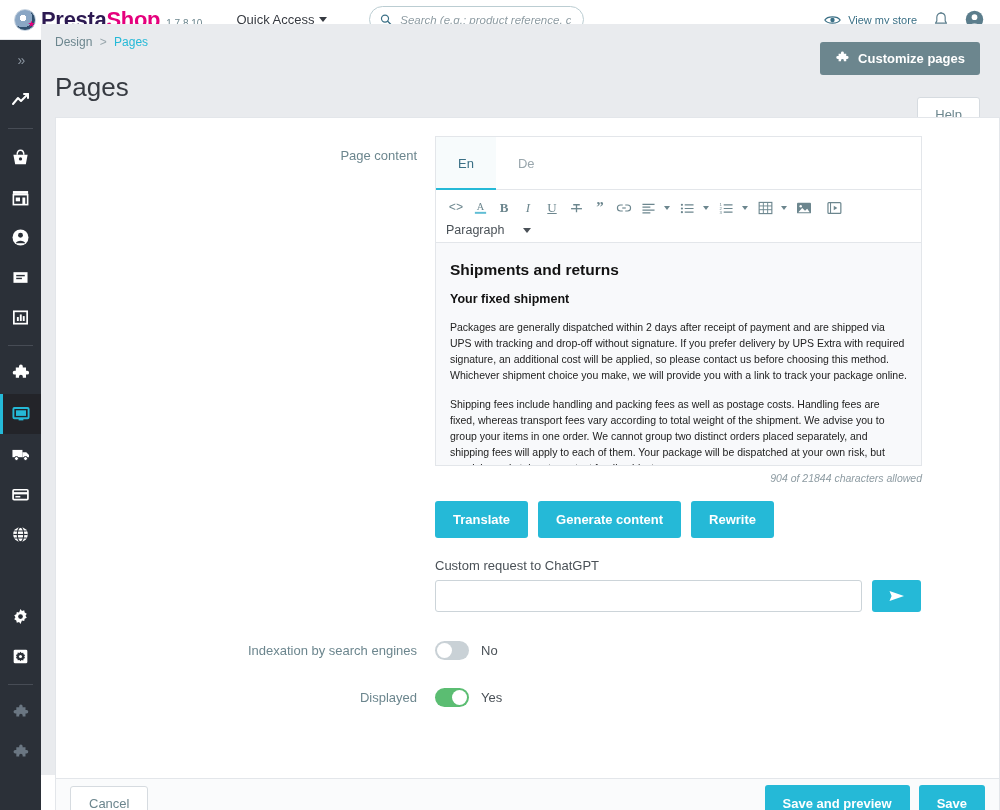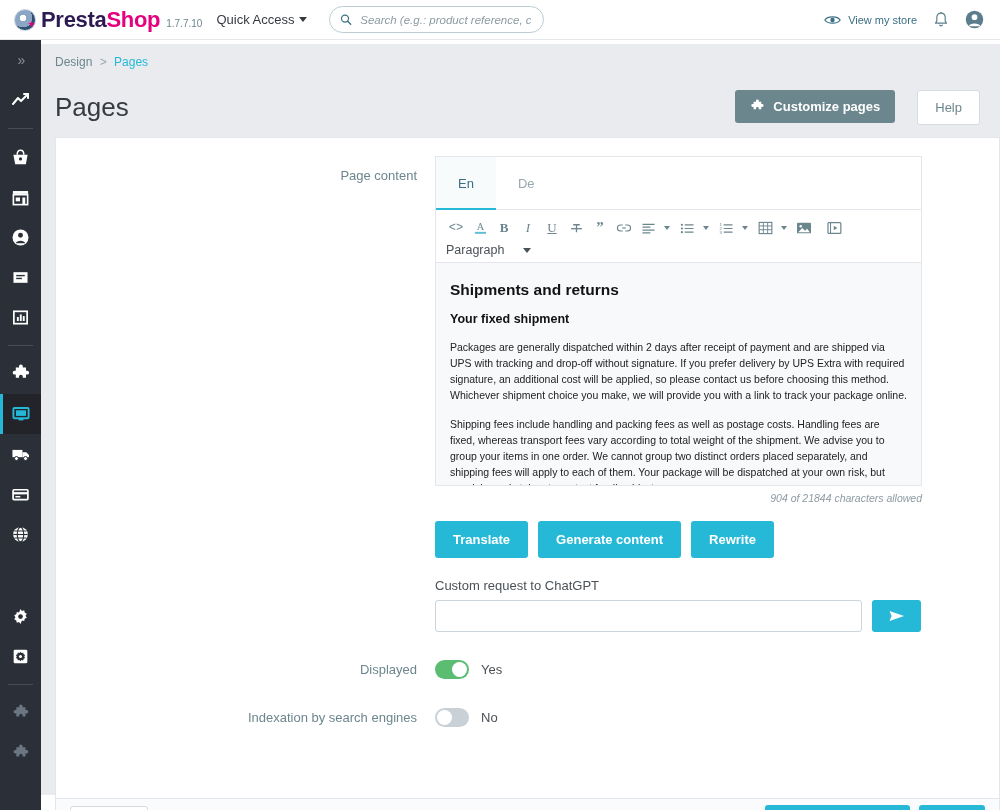--- a/index.html
+++ b/index.html
@@ -9,21 +9,21 @@
     overflow: hidden;
     background: #fff;
     font-family: "Liberation Sans", sans-serif;
     -webkit-font-smoothing: antialiased;
   }
 
   
   .header {
     position: absolute; top: 0; left: 0; width: 1000px; height: 40px;
     background: #fff; border-bottom: 1px solid #e5e7ea;
-    display: flex; align-items: center;
+    display: flex; align-items: center; gap: 20px;
   }
   .brand { display: flex; align-items: baseline; padding-left: 14px; }
   .brand-logo {
     width: 22px; height: 22px; border-radius: 50%;
     background: radial-gradient(circle at 40% 40%, #fff 0 18%, #8aa6c4 19% 55%, #2f4f6e 56% 100%);
     position: relative; align-self: center; margin-right: 5px;
     border: 1px solid #c5d2e0;
   }
   .brand-logo:after {
     content: ""; position: absolute; right: 0px; bottom: 2px;
@@ -76,35 +76,35 @@
   .sb-item.active { background: #232429; }
   .sb-item.active:before {
     content: ""; position: absolute; left: 0; top: 0; bottom: 0;
     width: 3px; background: #25b9d7;
   }
   .sb-sep { height: 1px; background: #474c55; margin: 8px 8px; }
   .sb-expand { color: #8b95a0; font-size: 14px; letter-spacing: -2px; }
 
   
   .content {
-    position: absolute; top: 44px; left: 41px;
+    position: absolute; top: 24px; left: 41px;
     width: 959px; height: 751px; background: #e9ebee;
   }
   .breadcrumb {
     padding: 11px 0 0 14px; font-size: 12px; color: #6c868e;
   }
   .breadcrumb .sep { margin: 0 4px; color: #9aa7ad; }
   .breadcrumb .crumb-active { color: #25b9d7; cursor: pointer; }
   .breadcrumb .crumb { cursor: pointer; }
   .page-head {
     padding: 6px 20px 0 14px; display: flex; align-items: center;
     height: 70px;
   }
   .page-title { font-size: 26px; color: #363a41; font-weight: normal; margin: 0; }
-  .head-actions { margin-left: auto; display: flex; align-items: flex-start; gap: 22px; }
+  .head-actions { margin-left: auto; display: flex; align-items: flex-end; gap: 22px; flex-direction: column; }
   .btn-customize {
     background: #6c868e; color: #fff; border: 0; border-radius: 3px;
     font-size: 13px; font-weight: bold; padding: 9px 15px; cursor: pointer;
     display: flex; align-items: center; gap: 8px;
     font-family: "Liberation Sans", sans-serif;
   }
   .btn-help {
     background: #fff; color: #6c868e; border: 1px solid #d6dbe0; border-radius: 3px;
     font-size: 13px; padding: 9px 17px; cursor: pointer;
     font-family: "Liberation Sans", sans-serif;
@@ -228,21 +228,21 @@
 </style>
 </head>
 <body>
 
 <div class="header">
   <div class="brand">
     <div class="brand-logo"></div>
     <div class="brand-name">
       <span class="p1">Presta</span><span class="p2">Shop</span>
     </div>
-    <div class="brand-version">1.7.7.10</div>
+    <div class="brand-version">1.7.8.10</div>
   </div>
 
   <div class="quick-access">
     <span>Quick Access</span>
     <span class="caret-down"></span>
   </div>
 
   <div class="search-box">
     <svg width="13" height="13" viewBox="0 0 16 16">
       <circle cx="6.8" cy="6.8" r="4.8" fill="none" stroke="#3a6f85" stroke-width="1.6"></circle>
@@ -526,36 +526,36 @@
           <input class="ai-input" type="text" placeholder="" style="">
           <button class="btn-send">
             <svg width="20" height="16" viewBox="0 0 20 16">
               <path d="M2.5 3 L17 8 L2.5 13 L4.6 8 Z" fill="#fff"></path>
             </svg>
           </button>
         </div>
       </div>
     </div>
 
+    <div class="toggle-row" style="padding-top:29px;">
+      <div class="toggle-label">Indexation by search engines</div>
+      <div class="toggle off">
+        <div class="knob"></div>
+      </div>
+      <div class="toggle-value">No</div>
+    </div>
+
     <div class="toggle-row" style="padding-top:28px;">
       <div class="toggle-label">Displayed</div>
       <div class="toggle on">
         <div class="knob"></div>
       </div>
       <div class="toggle-value">Yes</div>
     </div>
 
-    <div class="toggle-row" style="padding-top:29px;">
-      <div class="toggle-label">Indexation by search engines</div>
-      <div class="toggle off">
-        <div class="knob"></div>
-      </div>
-      <div class="toggle-value">No</div>
-    </div>
-
   </div>
 
   <div class="card-footer">
     <button class="btn-cancel">Cancel</button>
     <div class="footer-right">
       <button class="btn-cyan">Save and preview</button>
       <button class="btn-cyan">Save</button>
     </div>
   </div>
 

